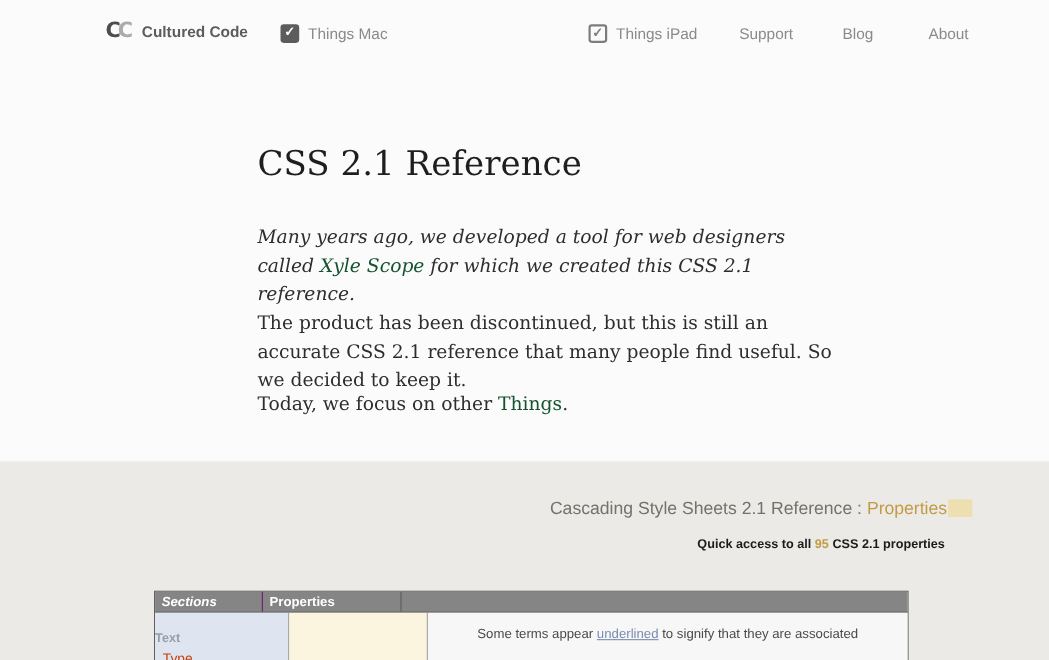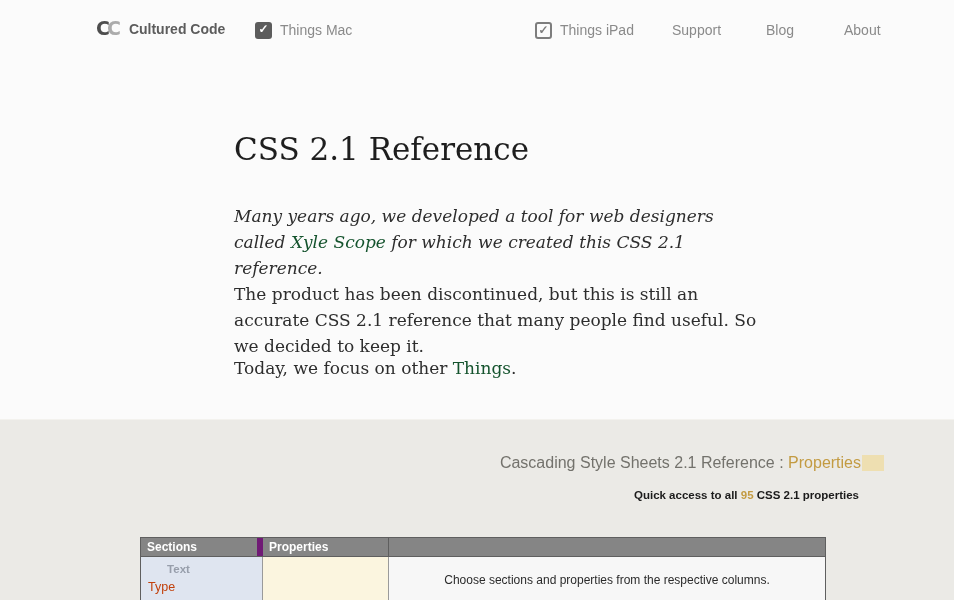--- a/index.html
+++ b/index.html
@@ -39,30 +39,30 @@
   .reftitle .accent{color:#c39b42;}
   .swatch{display:inline-block;width:22px;height:16px;background:#eedfb1;vertical-align:-3px;margin-left:1px;}
   .refsub{position:absolute;top:489px;right:95px;font-size:11.5px;font-weight:bold;color:#1b1b1b;white-space:nowrap;}
   .refsub .accent{color:#c39b42;}
 
   
   .reftable{position:absolute;left:140px;top:537px;width:686px;height:120px;
             border:1px solid #5f5f5f;box-sizing:border-box;background:#f7f7f7;}
   .thead{display:flex;height:18px;background:#858585;border-bottom:1px solid #5f5f5f;}
   .th{font-size:12px;font-weight:bold;color:#ffffff;line-height:18px;box-sizing:border-box;}
-  .th.sections{width:122px;padding-left:6px;border-right:6px solid #701a75;}
+  .th.sections{width:98px;padding-left:6px;border-right:1px solid #701a75;font-style:italic;}
   .th.properties{width:126px;padding-left:6px;border-right:1px solid #5e5e5e;}
   .th.instructions{flex:1;text-align:center;font-family:"Liberation Serif",serif;
                    font-size:12px;color:#dcb668;}
   .tbody{display:flex;height:101px;}
   .col{box-sizing:border-box;height:100%;}
   .col.sections{width:122px;background:#dfe5f0;border-right:1px solid #9a9a9a;}
   .col.properties{width:126px;background:#fbf5df;border-right:1px solid #9a9a9a;}
   .col.instructions{flex:1;background:#f7f7f7;}
-  .secgroup{width:75px;text-align:center;margin-top:6px;font-size:11.5px;font-weight:bold;color:#979eab;cursor:default;}
+  .secgroup{width:75px;text-align:left;margin-top:18px;font-size:11.5px;font-weight:bold;color:#979eab;cursor:default;}
   .secitem{padding-left:7px;margin-top:5px;font-size:12.5px;color:#c2410c;cursor:pointer;}
   .instr1{margin-top:16px;text-align:center;font-size:12px;color:#2b2b2b;}
   .instr2{margin-top:12px;text-align:center;font-size:12px;color:#4a4a4a;}
   .instr2 .u{color:#7a8db0;text-decoration:underline;cursor:pointer;}
 </style>
 </head>
 <body>
 
 <div class="page">
 
@@ -112,19 +112,18 @@
       <div class="th sections">Sections</div>
       <div class="th properties">Properties</div>
     </div>
     <div class="tbody">
       <div class="col sections">
         <div class="secgroup">Text</div>
         <div class="secitem">Type</div>
       </div>
       <div class="col properties"></div>
       <div class="col instructions">
-        <div class="instr1">Choose sections and properties from the respective columns.</div>
         <div class="instr2"><span>Some terms appear </span><span class="u">underlined</span><span> to signify that they are associated</span></div>
       </div>
     </div>
   </div>
 
 </div>
 
 </body></html>

